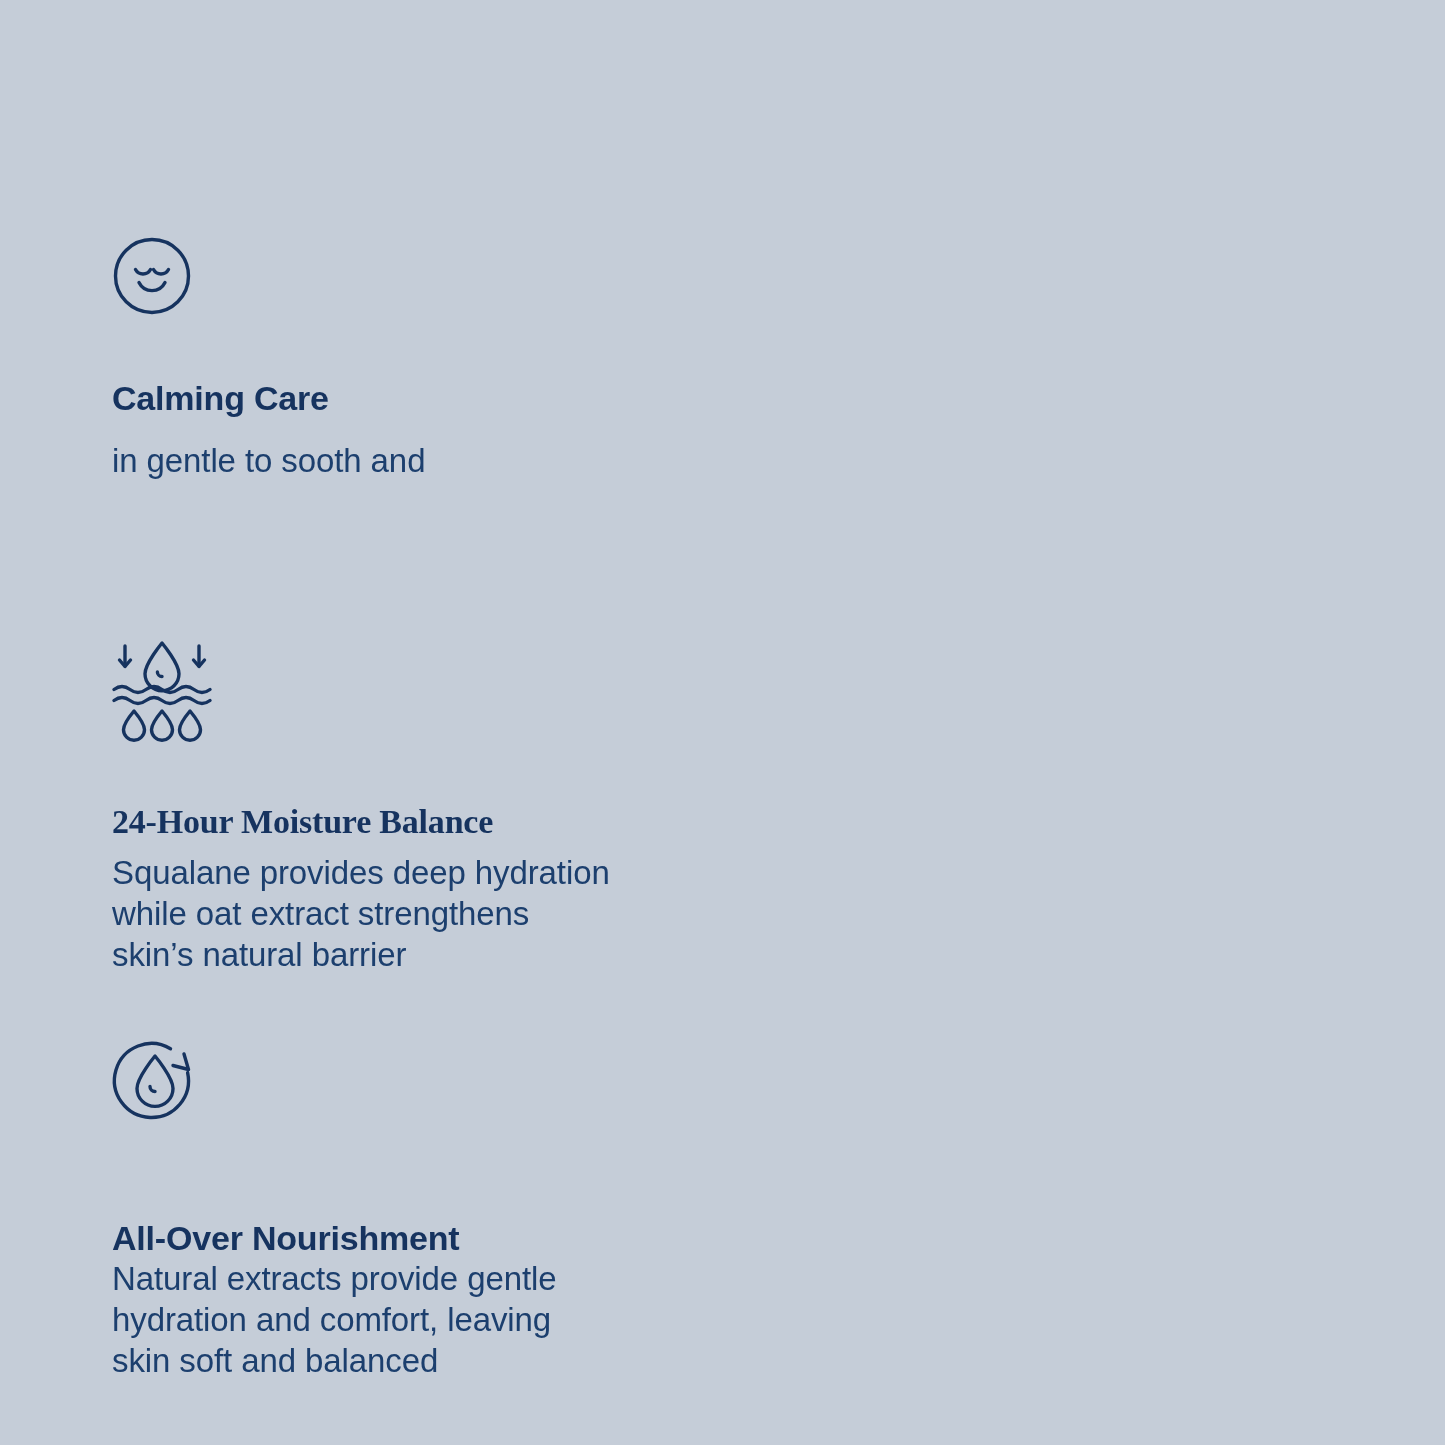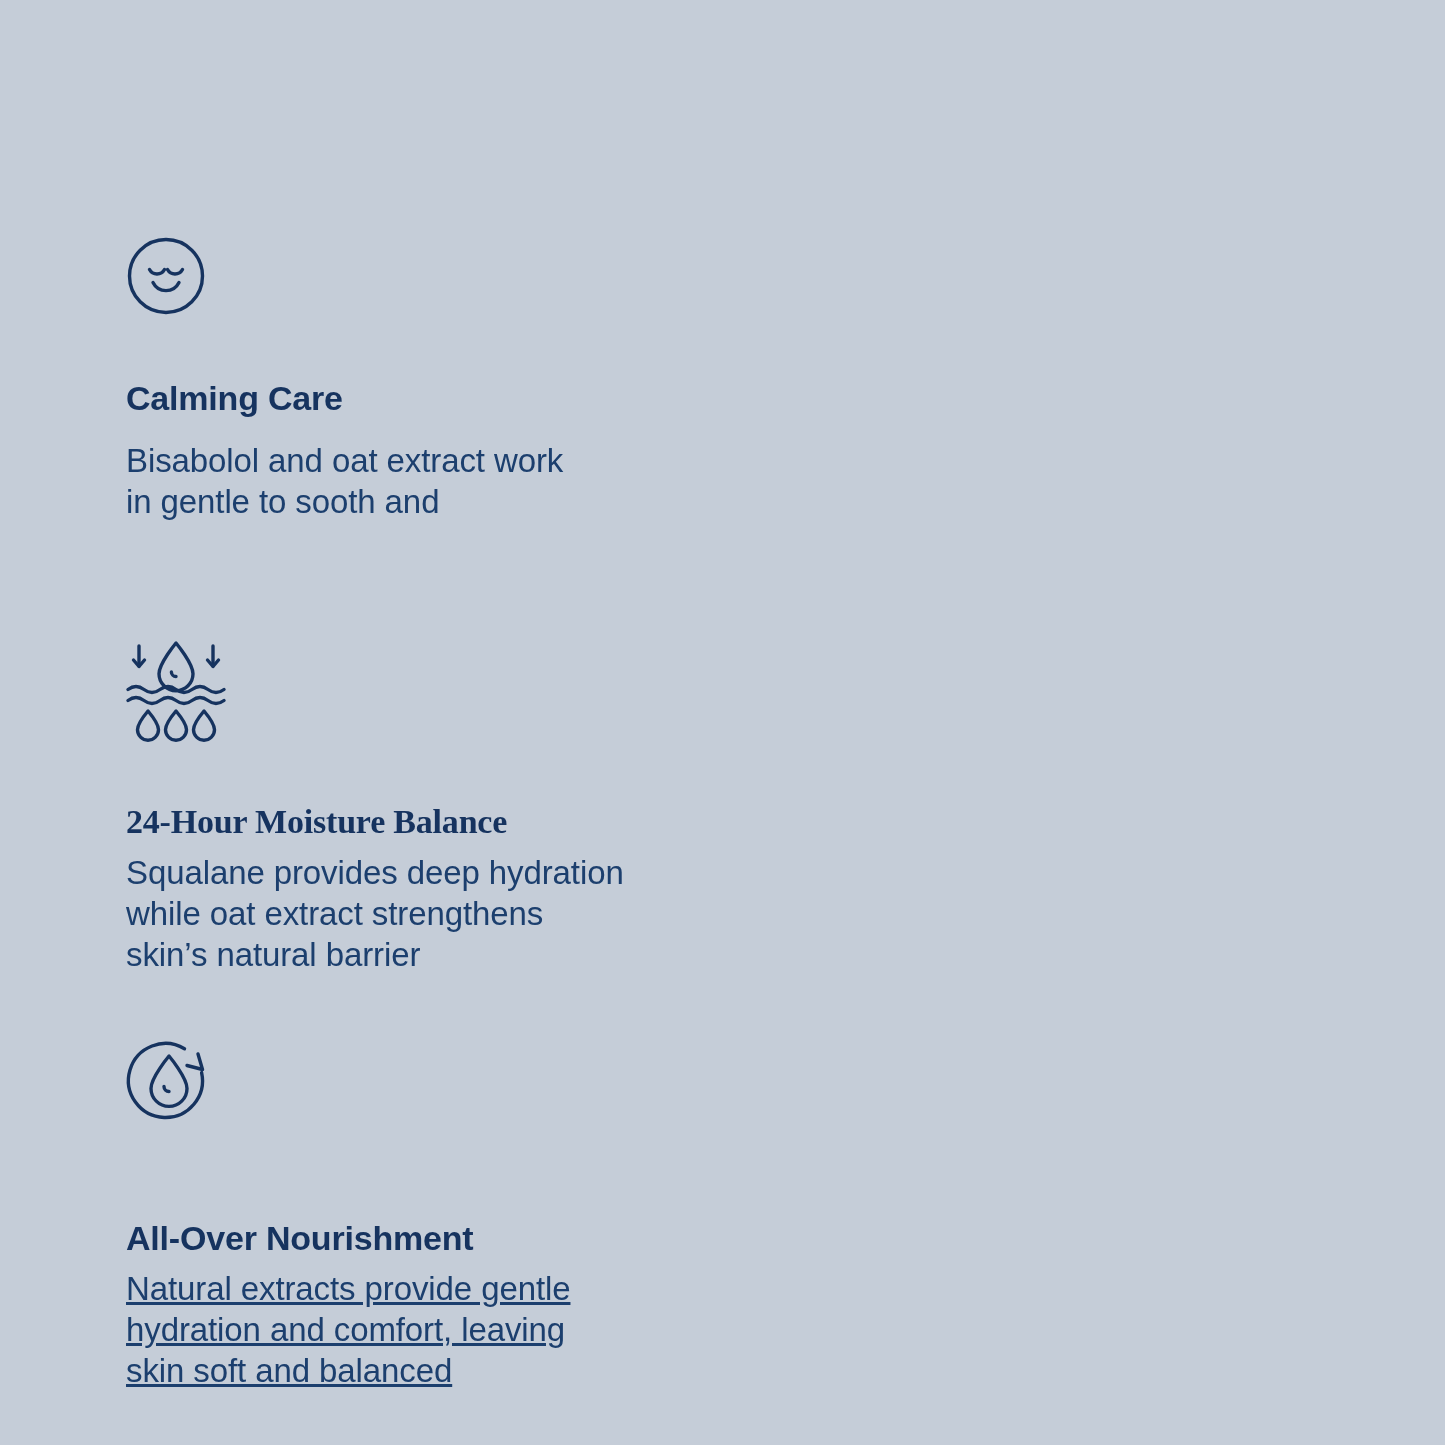--- a/index.html
+++ b/index.html
@@ -18,21 +18,21 @@
     position: relative;
     width: 1445px;
     height: 1445px;
     box-sizing: border-box;
     padding-left: 126px;
     padding-top: 236px;
   }
 
   .benefit-block {
     position: absolute;
-    left: 126px;
+    left: 112px;
   }
 
   .benefit-block.block-1 { top: 236px; }
   .benefit-block.block-2 { top: 640px; }
   .benefit-block.block-3 { top: 1039px; }
 
   .benefit-icon {
     display: block;
     color: #16335f;
   }
@@ -67,42 +67,41 @@
   }
 
   
   .block-1 .benefit-heading { margin-top: 62px; }
   .block-1 .benefit-body    { margin-top: 22px; }
 
   .block-2 .benefit-heading { margin-top: 62px; font-family: Liberation Serif, serif; }
   .block-2 .benefit-body    { margin-top: 10px; }
 
   .block-3 .benefit-heading { margin-top: 93px; }
-  .block-3 .benefit-body    { margin-top: 10px; text-decoration: underline; }
+  .block-3 .benefit-body    { margin-top: 0; }
 </style>
 </head>
 <body>
 
 <div class="benefits-panel">
 
   <div class="benefit-block block-1">
 
     <span class="benefit-icon">
       <svg width="80" height="80" viewBox="0 0 80 80" fill="none" stroke="currentColor" stroke-width="3.4" stroke-linecap="round" stroke-linejoin="round">
         <circle cx="40" cy="40" r="36.5"></circle>
         <path d="M23.5 33.5 a8.5 8.5 0 0 0 15 0"></path>
         <path d="M41.5 33.5 a8.5 8.5 0 0 0 15 0"></path>
         <path d="M27 46.5 a14.5 14.5 0 0 0 26 0"></path>
       </svg>
     </span>
 
     <h3 class="benefit-heading">Calming Care</h3>
 
     <p class="benefit-body">
-      <span class="body-line">Bisabolol and oat extract work</span>
       <span class="body-line">in gentle to sooth and</span>
     </p>
   </div>
 
   <div class="benefit-block block-2">
 
     <span class="benefit-icon">
       <svg width="100" height="100" viewBox="0 0 100 100" fill="none" stroke="currentColor" stroke-width="3.4" stroke-linecap="round" stroke-linejoin="round">
 
         <path d="M13 6 V26"></path>

